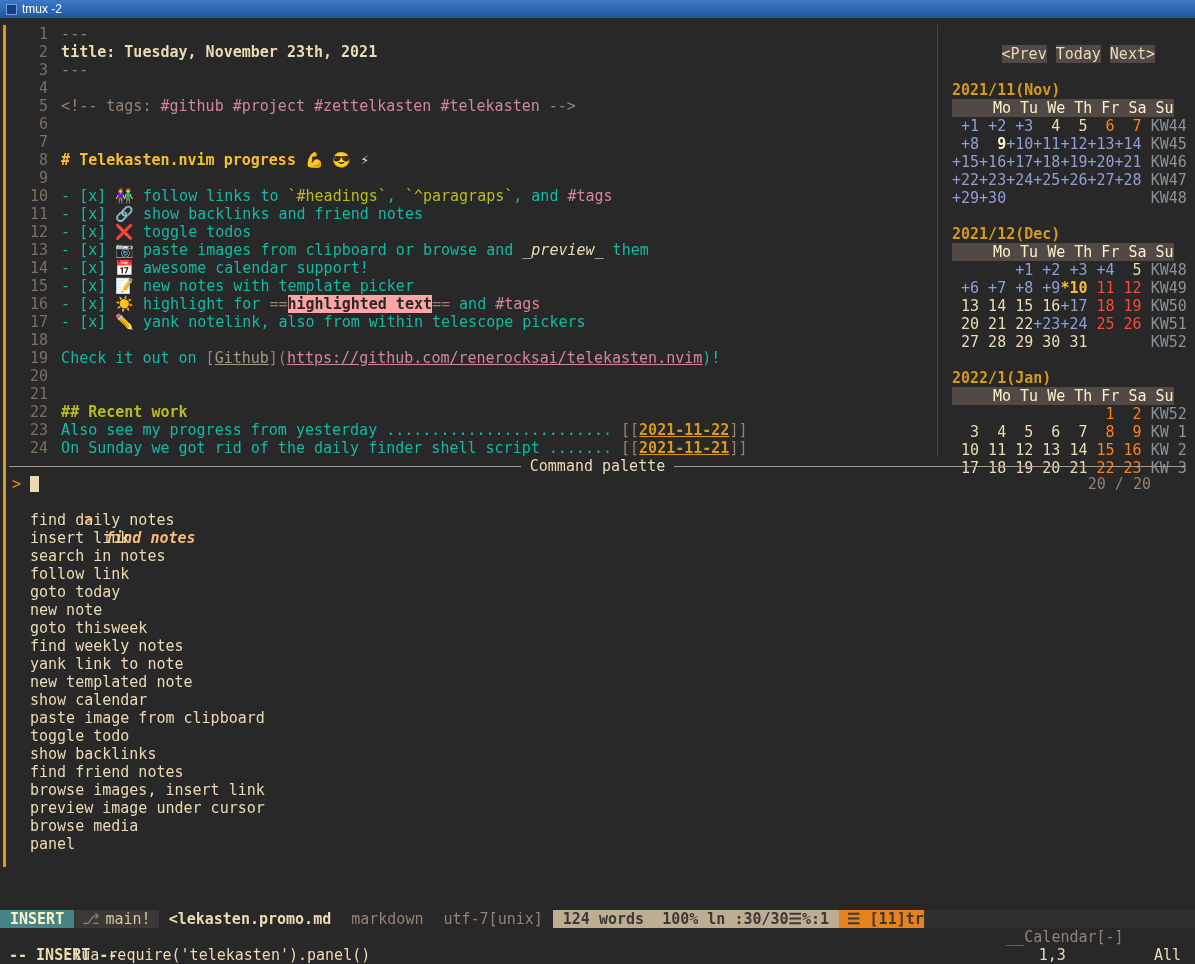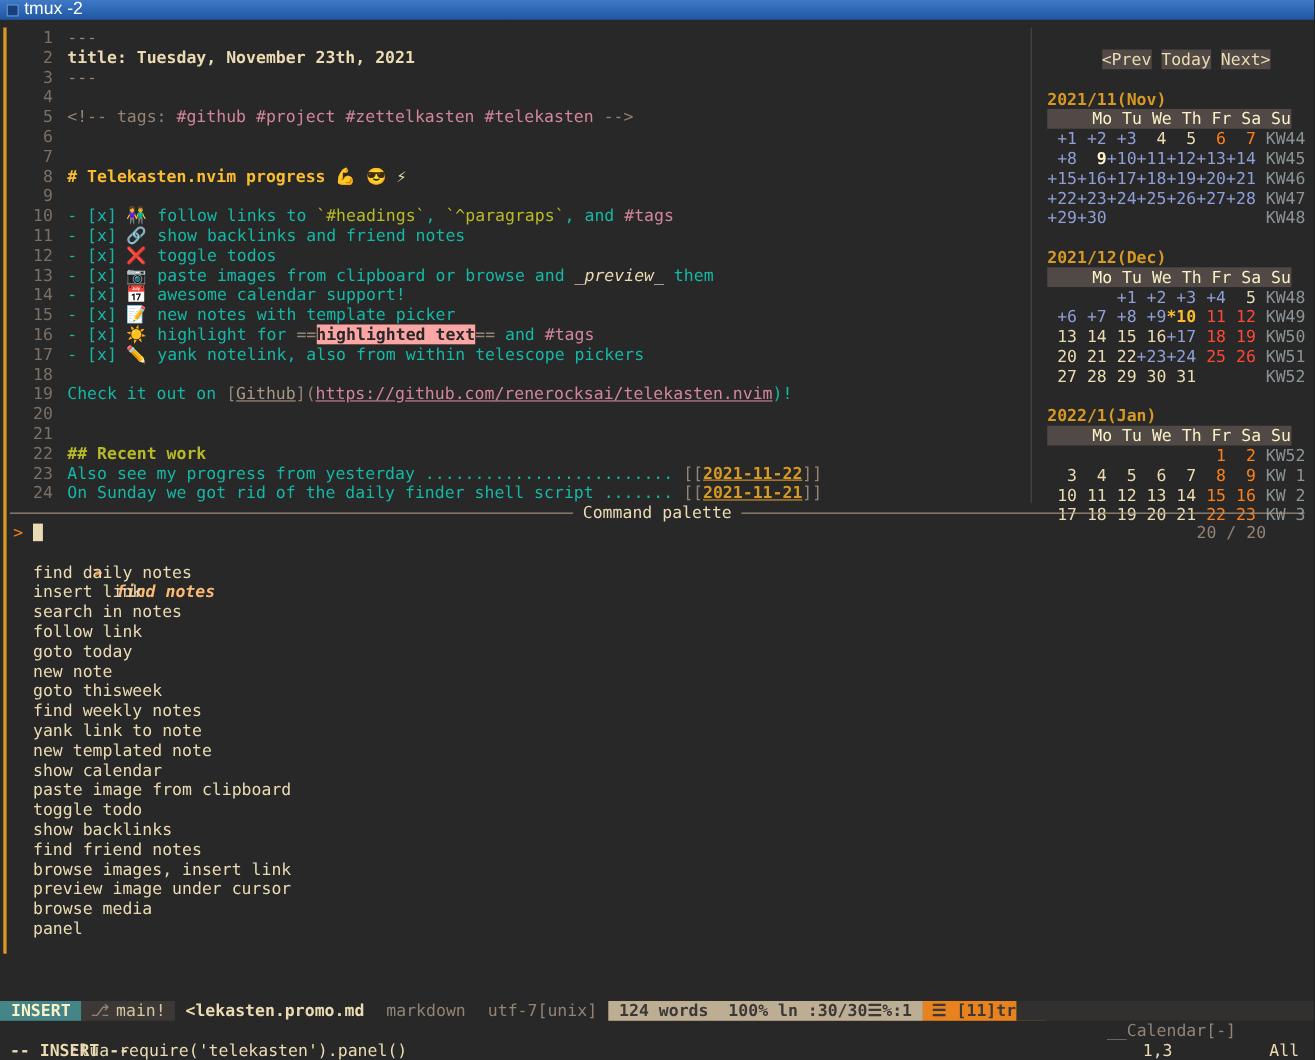--- a/index.html
+++ b/index.html
@@ -5,21 +5,21 @@
   * { margin:0; padding:0; box-sizing:border-box; }
   html,body { background:#1a1a1a; }
   .screen {
     position:relative; width:1195px; height:964px; background:#282828;
     font-family:"DejaVu Sans Mono", monospace; font-size:15px; line-height:18px;
     color:#ebdbb2; overflow:hidden;
   }
   
   .tmux-bar {
     height:18px; background:linear-gradient(#3f79c7,#1e56a0); color:#ffffff;
-    font-family:"Liberation Sans", sans-serif; font-size:16px; line-height:18px;
+    font-family:"Liberation Sans", sans-serif; font-size:12px; line-height:18px;
     padding-left:6px; display:flex; align-items:center; gap:5px;
   }
   .tmux-icon { width:11px; height:11px; background:#16407c; border:1px solid #6ea0dd; display:inline-block; }
   .term { position:relative; height:946px; padding-top:7px; }
   .accent-bar { position:absolute; left:3px; top:25px; width:3px; height:842px; background:#d79921; z-index:5; }
 
   
   .top-row { display:flex; height:432px; padding-left:12px; }
   .editor-pane { flex:1; min-width:0; }
   .ed-row { height:18px; white-space:pre; }

